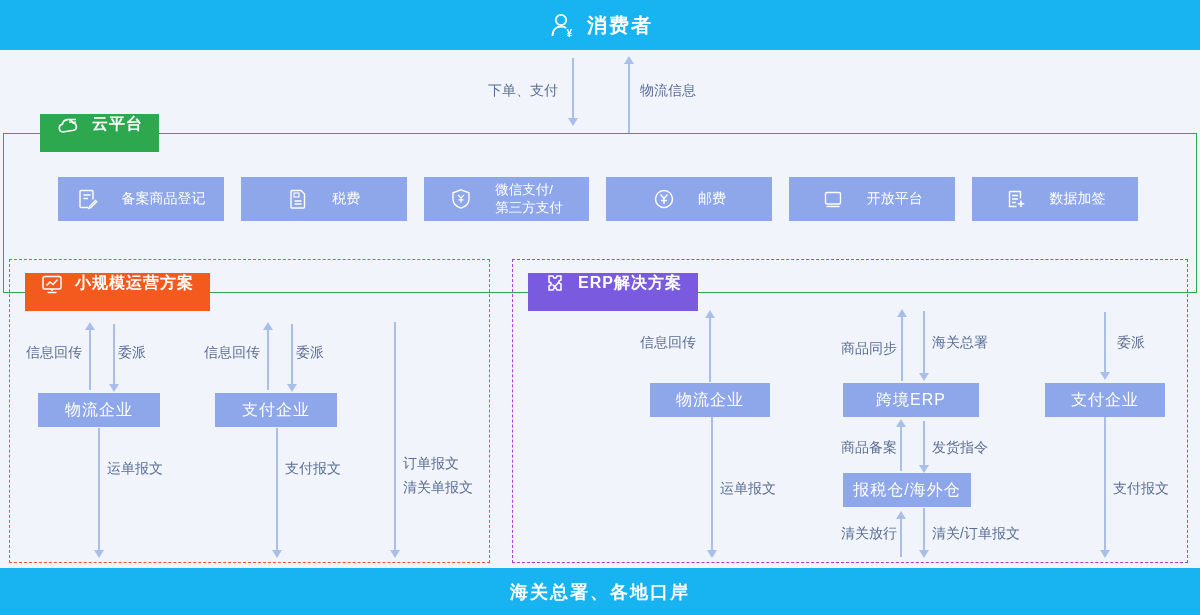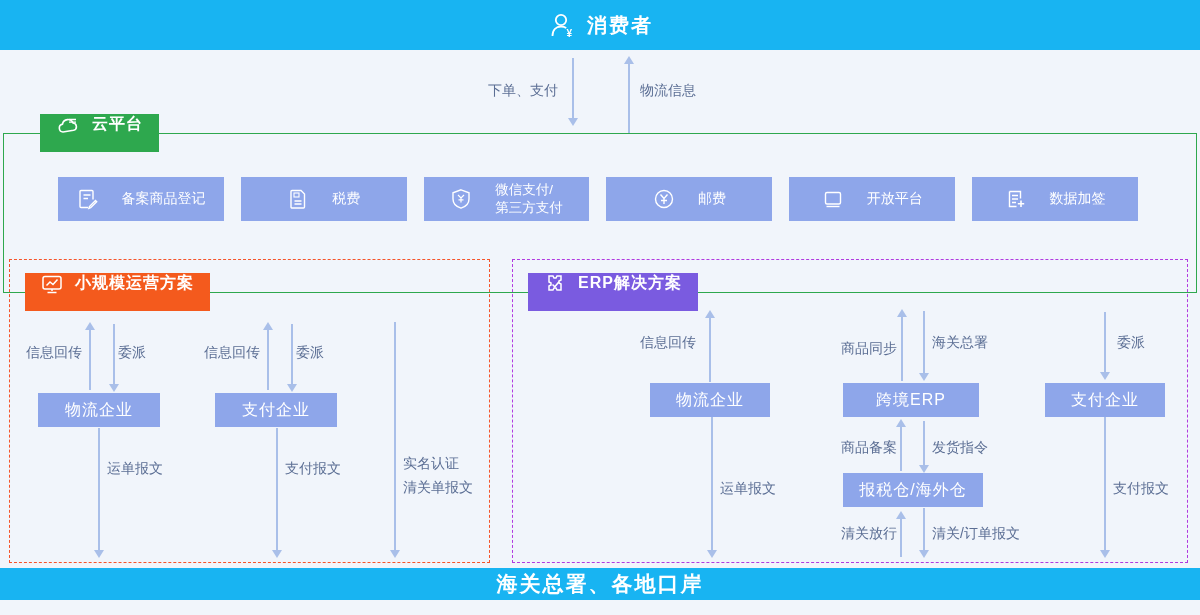--- a/index.html
+++ b/index.html
@@ -4,21 +4,21 @@
 <style>
   * { margin:0; padding:0; box-sizing:border-box; }
   html,body { width:1200px; height:615px; }
   body { font-family:"Liberation Sans","DejaVu Sans",sans-serif; }
   .canvas { position:relative; width:1200px; height:615px; background:#f1f5fb; overflow:hidden; }
 
   .bar { position:absolute; left:0; width:1200px; background:#18b4f2; color:#fff;
          display:flex; align-items:center; justify-content:center; gap:10px;
          font-weight:bold; letter-spacing:2px; z-index:4; }
   .topbar { top:0; height:50px; font-size:20px; }
-  .bottombar { top:568px; height:32px; font-size:21px; }
+  .bottombar { top:568px; height:47px; font-size:18px; }
 
   .greenbox { position:absolute; left:3px; top:133px; width:1194px; height:160px;
               border:1px solid #2ea84e; z-index:0; }
   .dashed { position:absolute; top:259px; height:304px; border:1px dashed; z-index:0; }
   .dashed.red { left:9px; width:481px; border-color:#f5542a; }
   .dashed.purple { left:512px; width:676px; border-color:#b13ae0; }
 
   .chip { position:absolute; display:flex; align-items:flex-start; gap:12px; color:#fff;
           font-size:16px; font-weight:bold; padding:0 16px; height:38px; z-index:3;
           letter-spacing:1px; }
@@ -181,42 +181,42 @@
   <span class="lbl" style="left:296px;top:344px">委派</span>
 
   <div class="node" style="left:38px;top:393px;width:122px">物流企业</div>
   <div class="node" style="left:215px;top:393px;width:122px">支付企业</div>
 
   <div class="arr down" style="left:98px;top:428px;height:128px"></div>
   <span class="lbl" style="left:107px;top:460px">运单报文</span>
   <div class="arr down" style="left:276px;top:428px;height:128px"></div>
   <span class="lbl" style="left:285px;top:460px">支付报文</span>
   <div class="arr down" style="left:394px;top:322px;height:234px"></div>
-  <span class="lbl" style="left:403px;top:455px">实名认证</span>
+  <span class="lbl" style="left:403px;top:455px">订单报文</span>
   <span class="lbl" style="left:403px;top:479px">清关单报文</span>
 
   <div class="arr up" style="left:709px;top:312px;height:70px"></div>
   <span class="lbl" style="left:640px;top:334px">信息回传</span>
   <div class="node" style="left:650px;top:383px;width:120px">物流企业</div>
 
   <div class="arr up" style="left:901px;top:311px;height:70px"></div>
   <div class="arr down" style="left:923px;top:311px;height:68px"></div>
   <span class="lbl" style="left:841px;top:340px">商品同步</span>
   <span class="lbl" style="left:932px;top:334px">海关总署</span>
   <div class="node" style="left:843px;top:383px;width:136px">跨境ERP</div>
 
   <div class="arr down" style="left:1104px;top:312px;height:66px"></div>
   <span class="lbl" style="left:1117px;top:334px">委派</span>
   <div class="node" style="left:1045px;top:383px;width:120px">支付企业</div>
 
   <div class="arr up" style="left:900px;top:421px;height:50px"></div>
   <div class="arr down" style="left:923px;top:421px;height:50px"></div>
   <span class="lbl" style="left:841px;top:439px">商品备案</span>
   <span class="lbl" style="left:932px;top:439px">发货指令</span>
-  <div class="node" style="left:843px;top:473px;width:140px">报税仓/海外仓</div>
+  <div class="node" style="left:843px;top:473px;width:128px">报税仓/海外仓</div>
 
   <div class="arr up" style="left:900px;top:513px;height:44px"></div>
   <div class="arr down" style="left:923px;top:508px;height:48px"></div>
   <span class="lbl" style="left:841px;top:525px">清关放行</span>
   <span class="lbl" style="left:932px;top:525px">清关/订单报文</span>
 
   <div class="arr down" style="left:711px;top:417px;height:139px"></div>
   <span class="lbl" style="left:720px;top:480px">运单报文</span>
   <div class="arr down" style="left:1104px;top:417px;height:139px"></div>
   <span class="lbl" style="left:1113px;top:480px">支付报文</span>

